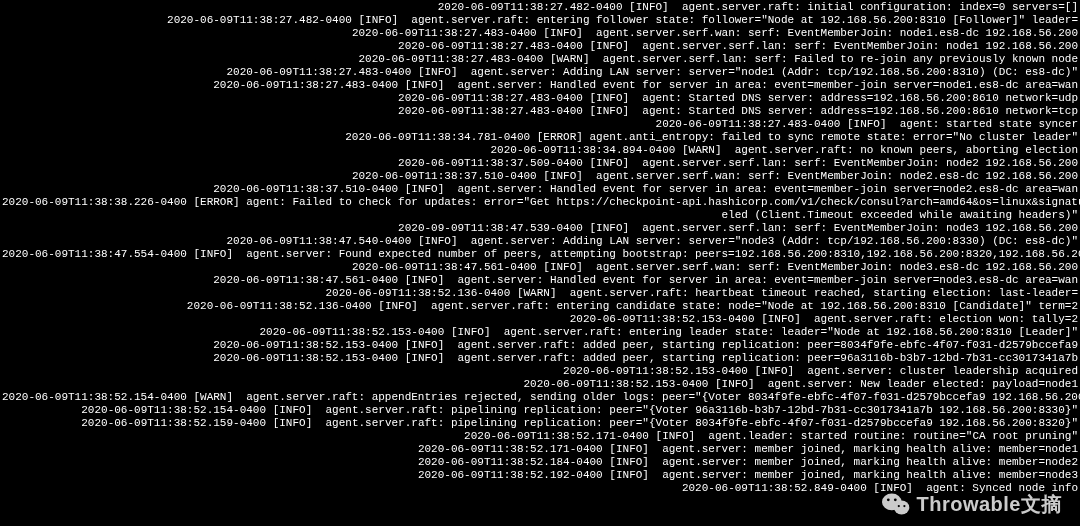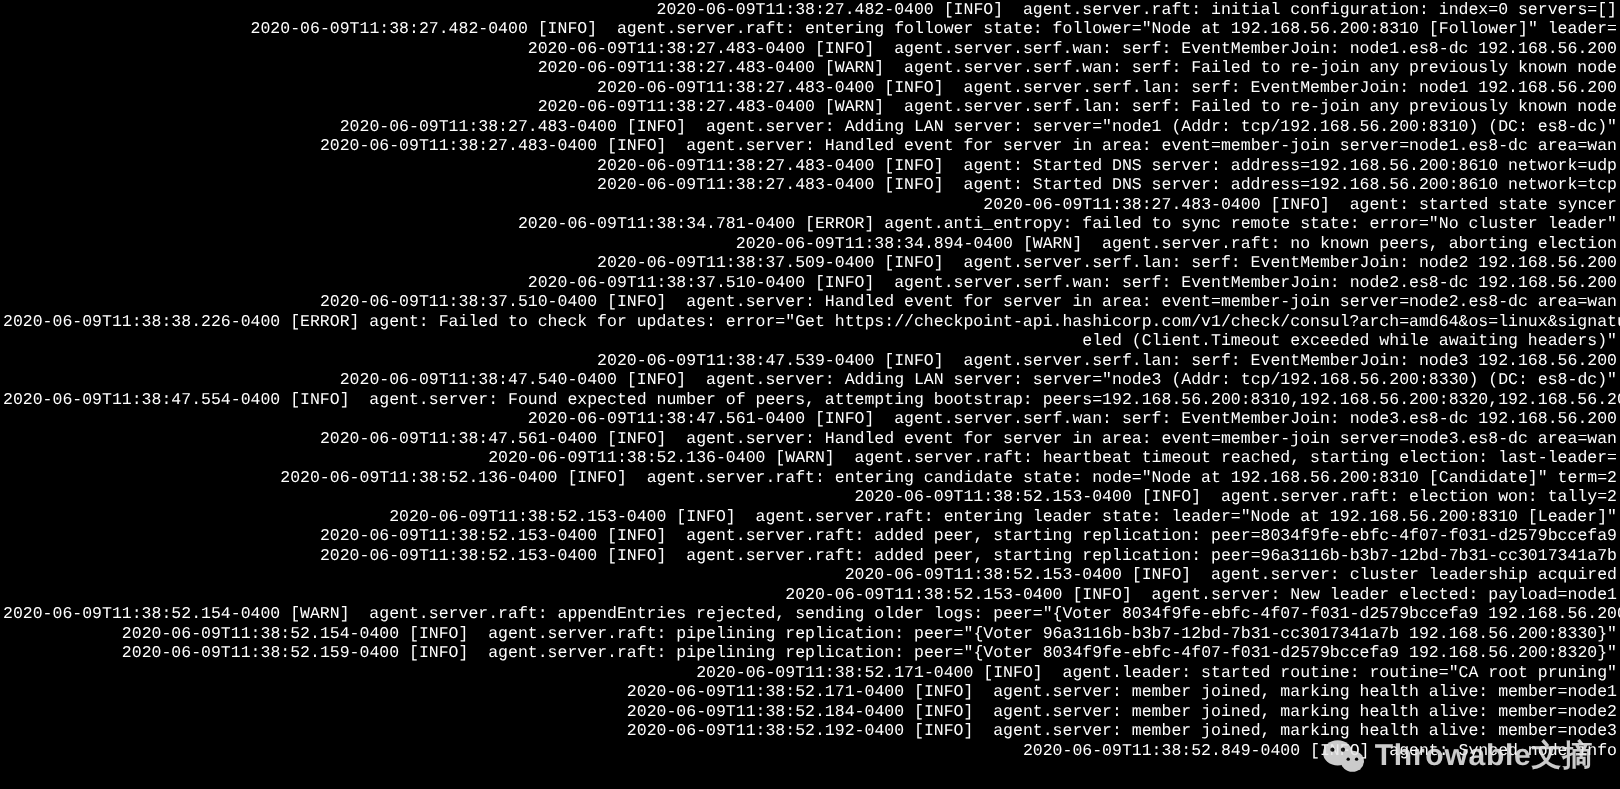--- a/index.html
+++ b/index.html
@@ -40,36 +40,35 @@
     }
     #log-container { padding: 1px 2px 0 2px; }
   </style>
 </head>
 <body>
 
 <div id="log-container">
     <div class="log-line">2020-06-09T11:38:27.482-0400 [INFO]  agent.server.raft: initial configuration: index=0 servers=[]</div>
     <div class="log-line">2020-06-09T11:38:27.482-0400 [INFO]  agent.server.raft: entering follower state: follower="Node at 192.168.56.200:8310 [Follower]" leader=</div>
     <div class="log-line">2020-06-09T11:38:27.483-0400 [INFO]  agent.server.serf.wan: serf: EventMemberJoin: node1.es8-dc 192.168.56.200</div>
-    <div class="log-line">2020-06-09T11:38:27.483-0400 [WARN]  agent.server.serf.wan: serf: Failed to re-join any previously known node</div>
     <div class="log-line">2020-06-09T11:38:27.483-0400 [INFO]  agent.server.serf.lan: serf: EventMemberJoin: node1 192.168.56.200</div>
     <div class="log-line">2020-06-09T11:38:27.483-0400 [WARN]  agent.server.serf.lan: serf: Failed to re-join any previously known node</div>
     <div class="log-line">2020-06-09T11:38:27.483-0400 [INFO]  agent.server: Adding LAN server: server="node1 (Addr: tcp/192.168.56.200:8310) (DC: es8-dc)"</div>
     <div class="log-line">2020-06-09T11:38:27.483-0400 [INFO]  agent.server: Handled event for server in area: event=member-join server=node1.es8-dc area=wan</div>
     <div class="log-line">2020-06-09T11:38:27.483-0400 [INFO]  agent: Started DNS server: address=192.168.56.200:8610 network=udp</div>
     <div class="log-line">2020-06-09T11:38:27.483-0400 [INFO]  agent: Started DNS server: address=192.168.56.200:8610 network=tcp</div>
     <div class="log-line">2020-06-09T11:38:27.483-0400 [INFO]  agent: started state syncer</div>
     <div class="log-line">2020-06-09T11:38:34.781-0400 [ERROR] agent.anti_entropy: failed to sync remote state: error="No cluster leader"</div>
     <div class="log-line">2020-06-09T11:38:34.894-0400 [WARN]  agent.server.raft: no known peers, aborting election</div>
     <div class="log-line">2020-06-09T11:38:37.509-0400 [INFO]  agent.server.serf.lan: serf: EventMemberJoin: node2 192.168.56.200</div>
     <div class="log-line">2020-06-09T11:38:37.510-0400 [INFO]  agent.server.serf.wan: serf: EventMemberJoin: node2.es8-dc 192.168.56.200</div>
     <div class="log-line">2020-06-09T11:38:37.510-0400 [INFO]  agent.server: Handled event for server in area: event=member-join server=node2.es8-dc area=wan</div>
     <div class="log-line">2020-06-09T11:38:38.226-0400 [ERROR] agent: Failed to check for updates: error="Get https://checkpoint-api.hashicorp.com/v1/check/consul?arch=amd64&amp;os=linux&amp;signature=8a292e77-68ff-8f0</div>
     <div class="log-line">eled (Client.Timeout exceeded while awaiting headers)"</div>
-    <div class="log-line">2020-06-09T11:38:47.539-0400 [INFO]  agent.server.serf.lan: serf: EventMemberJoin: node3 192.168.56.200</div>
+    <div class="log-line">2020-09-09T11:38:47.539-0400 [INFO]  agent.server.serf.lan: serf: EventMemberJoin: node3 192.168.56.200</div>
     <div class="log-line">2020-06-09T11:38:47.540-0400 [INFO]  agent.server: Adding LAN server: server="node3 (Addr: tcp/192.168.56.200:8330) (DC: es8-dc)"</div>
     <div class="log-line">2020-06-09T11:38:47.554-0400 [INFO]  agent.server: Found expected number of peers, attempting bootstrap: peers=192.168.56.200:8310,192.168.56.200:8320,192.168.56.200:8330</div>
     <div class="log-line">2020-06-09T11:38:47.561-0400 [INFO]  agent.server.serf.wan: serf: EventMemberJoin: node3.es8-dc 192.168.56.200</div>
     <div class="log-line">2020-06-09T11:38:47.561-0400 [INFO]  agent.server: Handled event for server in area: event=member-join server=node3.es8-dc area=wan</div>
     <div class="log-line">2020-06-09T11:38:52.136-0400 [WARN]  agent.server.raft: heartbeat timeout reached, starting election: last-leader=</div>
     <div class="log-line">2020-06-09T11:38:52.136-0400 [INFO]  agent.server.raft: entering candidate state: node="Node at 192.168.56.200:8310 [Candidate]" term=2</div>
     <div class="log-line">2020-06-09T11:38:52.153-0400 [INFO]  agent.server.raft: election won: tally=2</div>
     <div class="log-line">2020-06-09T11:38:52.153-0400 [INFO]  agent.server.raft: entering leader state: leader="Node at 192.168.56.200:8310 [Leader]"</div>
     <div class="log-line">2020-06-09T11:38:52.153-0400 [INFO]  agent.server.raft: added peer, starting replication: peer=8034f9fe-ebfc-4f07-f031-d2579bccefa9</div>
     <div class="log-line">2020-06-09T11:38:52.153-0400 [INFO]  agent.server.raft: added peer, starting replication: peer=96a3116b-b3b7-12bd-7b31-cc3017341a7b</div>

